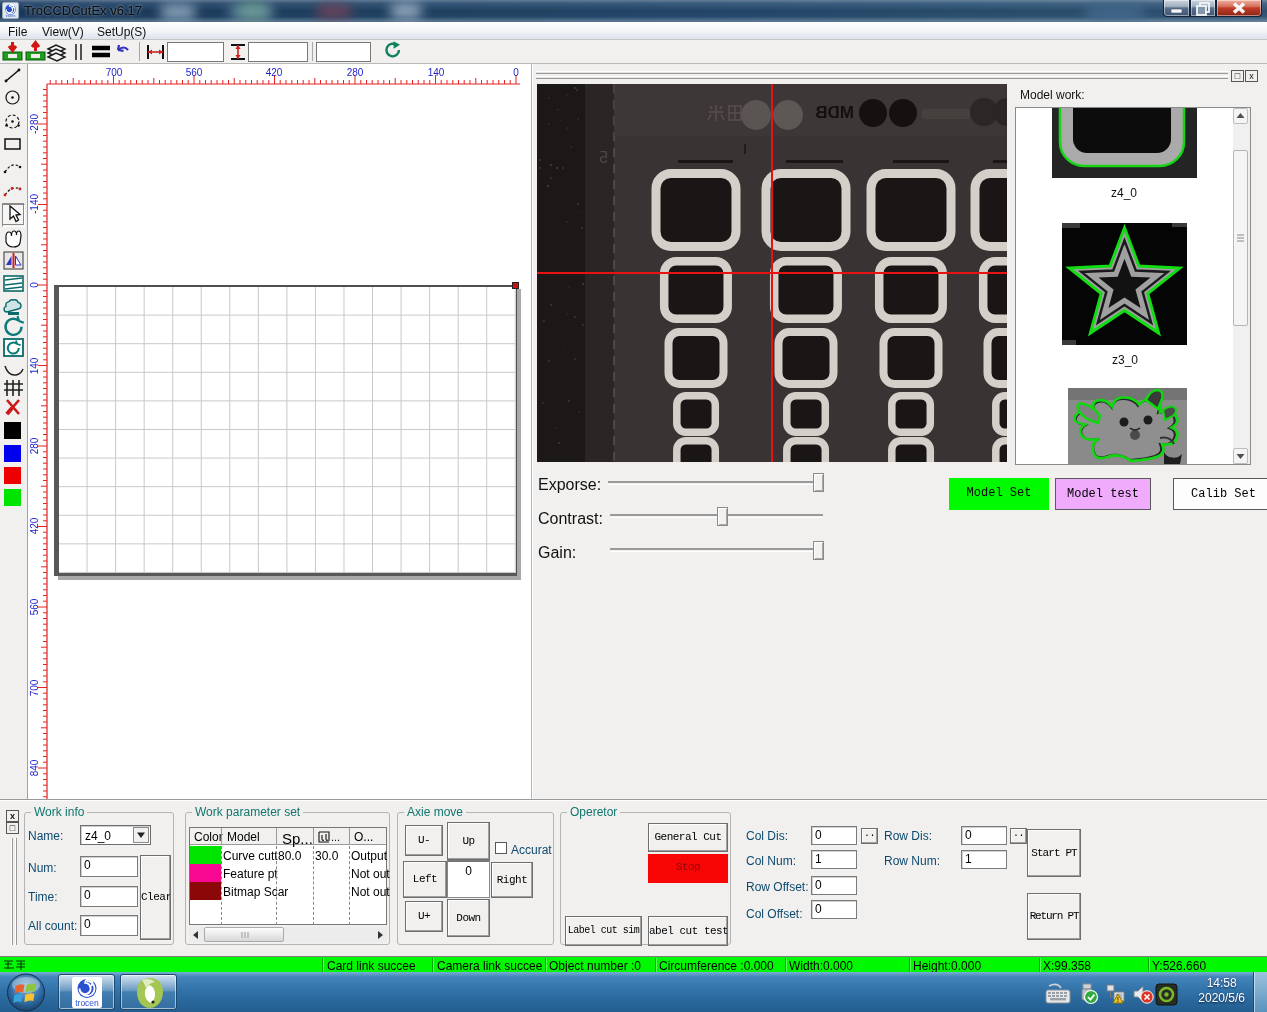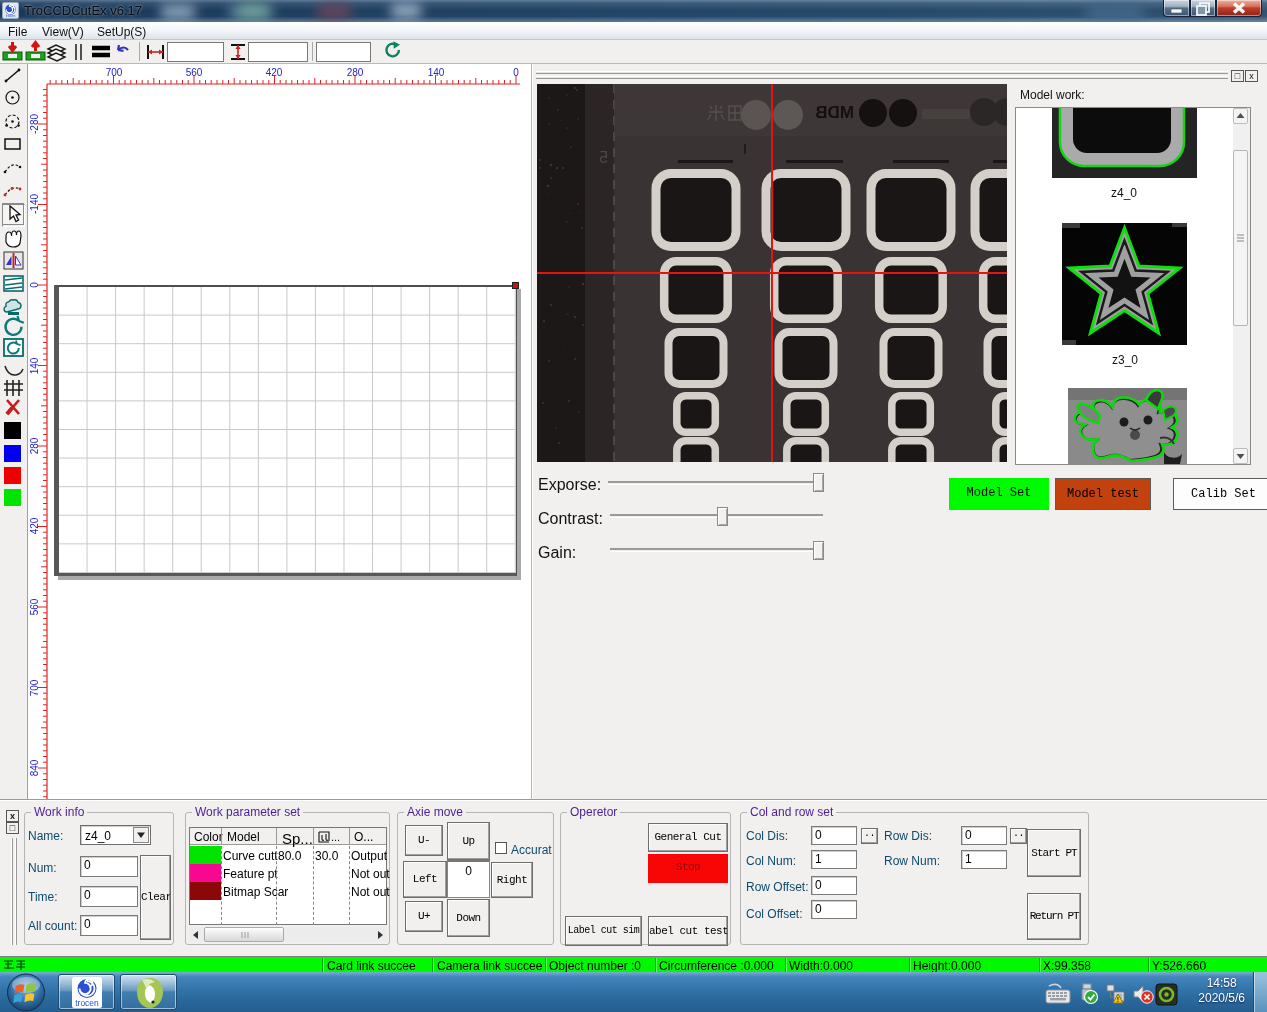--- a/index.html
+++ b/index.html
@@ -40,21 +40,21 @@
 .sbbtn{position:absolute;width:15px;height:16px;background:#f4f4f4;border:1px solid #bdbdbd;border-radius:2px;}
 .sbthumb{position:absolute;width:15px;background:#f4f4f4;border:1px solid #b5b5b5;border-radius:2px;}
 
 .slbl{position:absolute;font-size:16px;color:#111;}
 .strack{position:absolute;height:4px;border-top:2px solid #9a9a9a;border-bottom:1px solid #fff;}
 .sthumb{position:absolute;width:11px;height:19px;background:#f2f1f0;border:1px solid #8a8a8a;box-shadow:inset 1px 1px 0 #fff,inset -1px -1px 0 #a9a9a9;}
 .bigbtn{position:absolute;height:32px;font-family:"Liberation Mono",monospace;font-size:12px;text-align:center;line-height:30px;color:#000;white-space:nowrap;overflow:hidden;}
 
 #bottompanel{left:0;top:800px;width:1267px;height:156px;background:#f1f0ef;border-top:1px solid #fff;box-shadow:0 -1px 0 #9a9a9a;}
 fieldset{position:absolute;border:1px solid #b4b4b4;border-radius:3px;background:#f1f0ef;}
-legend{font-size:12px;color:#4c1d95;margin-left:6px;padding:0 3px;}
+legend{font-size:12px;color:#0f766e;margin-left:6px;padding:0 3px;}
 .lbl{position:absolute;font-size:12px;color:#0c4a6e;white-space:nowrap;}
 #bottompanel span.abs{white-space:nowrap;}
 .fld{position:absolute;background:#fff;border:1px solid #7a7a7a;box-shadow:inset 1px 1px 0 #cfcfcf;font-size:12px;color:#000;padding:1px 0 0 3px;}
 .wbtn{position:absolute;background:#f1f0ef;border:1px solid #6e6e6e;font-family:"Liberation Mono",monospace;font-size:11px;color:#000;text-align:center;box-shadow:inset -1px -1px 0 #9f9f9f,inset 1px 1px 0 #fdfdfd;white-space:nowrap;overflow:hidden;letter-spacing:-0.5px;}
 
 #statusbar{left:0;top:956px;width:1267px;height:16px;background:#00f800;border-top:1px solid #7e7e7e;font-size:12px;color:#000;}
 #statusbar .seg{position:absolute;top:2px;}
 #statusbar .div{position:absolute;top:1px;width:1px;height:14px;background:#00a800;box-shadow:1px 0 0 #5cff5c;}
 
 #taskbar{left:0;top:972px;width:1267px;height:40px;background:linear-gradient(180deg,#77aed4 0%,#4485bb 12%,#3173a9 45%,#2a689c 70%,#245d90 100%);}
@@ -404,21 +404,21 @@
   <div class="slbl" style="left:5px;top:412px;">Exporse:</div>
   <div class="slbl" style="left:5px;top:446px;">Contrast:</div>
   <div class="slbl" style="left:5px;top:480px;">Gain:</div>
   <div class="strack" style="left:75px;top:417px;width:214px;"></div>
   <div class="strack" style="left:77px;top:450px;width:213px;"></div>
   <div class="strack" style="left:77px;top:484px;width:213px;"></div>
   <div class="sthumb" style="left:280px;top:409px;"></div>
   <div class="sthumb" style="left:184px;top:443px;"></div>
   <div class="sthumb" style="left:280px;top:477px;"></div>
   <div class="bigbtn" style="left:416px;top:414px;width:100px;background:#00fa00;">Model Set</div>
-  <div class="bigbtn" style="left:522px;top:414px;width:96px;background:#c2410c;border:1px solid #5a5a5a;">Model test</div>
+  <div class="bigbtn" style="left:522px;top:414px;width:96px;background:#f0abfc;border:1px solid #5a5a5a;">Model test</div>
   <div class="bigbtn" style="left:624px;top:414px;width:101px;background:#fdfdfd;border:1px solid #5a5a5a;margin-left:16px;">Calib Set</div>
 </div>
 
 <div class="abs" id="bottompanel">
   <div class="dockbtn" style="left:6px;top:9px;font-weight:bold;">x</div>
   <div class="dockbtn" style="left:6px;top:21px;">□</div>
   <div class="abs" style="left:11px;top:37px;width:2px;height:107px;border-left:1px solid #fff;border-right:1px solid #9a9a9a;"></div>
   <div class="abs" style="left:15px;top:37px;width:2px;height:107px;border-left:1px solid #fff;border-right:1px solid #9a9a9a;"></div>
 
   <fieldset style="left:24px;top:4px;width:150px;height:140px;">
@@ -499,23 +499,20 @@
   <div class="wbtn" style="left:447px;top:98px;width:43px;height:38px;line-height:36px;">Down</div>
 
   <fieldset style="left:560px;top:4px;width:171px;height:140px;">
       <legend>Operetor</legend>
     </fieldset>
   <div class="wbtn" style="left:648px;top:22px;width:80px;height:29px;line-height:27px;">General Cut</div>
   <div class="wbtn" style="left:648px;top:53px;width:80px;height:29px;line-height:27px;background:#f80505;color:#8c0808;border:none;box-shadow:none;">Stop</div>
   <div class="wbtn" style="left:565px;top:115px;width:77px;height:30px;line-height:28px;font-size:10px;">Label cut sim</div>
   <div class="wbtn" style="left:648px;top:115px;width:80px;height:30px;line-height:28px;">аbel cut test</div>
 
-  <fieldset style="left:740px;top:4px;width:349px;height:140px;">
-      <legend>Col and row set</legend>
-    </fieldset>
   <div class="lbl" style="left:746px;top:28px;">Col Dis:</div>
   <div class="fld" style="left:811px;top:25px;width:46px;height:19px;">0</div>
   <div class="wbtn" style="left:861px;top:27px;width:17px;height:16px;line-height:10px;font-size:10px;">..</div>
   <div class="lbl" style="left:884px;top:28px;">Row Dis:</div>
   <div class="fld" style="left:961px;top:25px;width:46px;height:19px;">0</div>
   <div class="wbtn" style="left:1010px;top:27px;width:17px;height:16px;line-height:10px;font-size:10px;">..</div>
   <div class="lbl" style="left:746px;top:53px;">Col Num:</div>
   <div class="fld" style="left:811px;top:49px;width:46px;height:19px;">1</div>
   <div class="lbl" style="left:884px;top:53px;">Row Num:</div>
   <div class="fld" style="left:961px;top:49px;width:46px;height:19px;">1</div>

